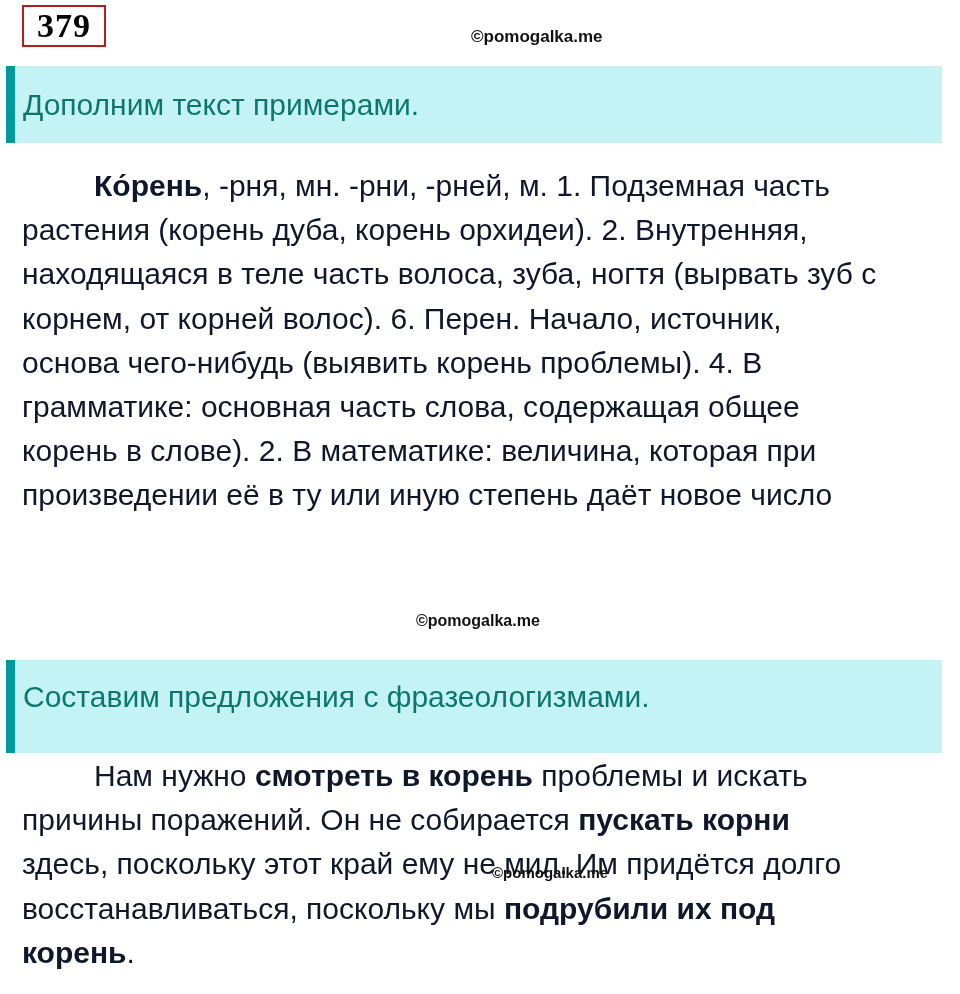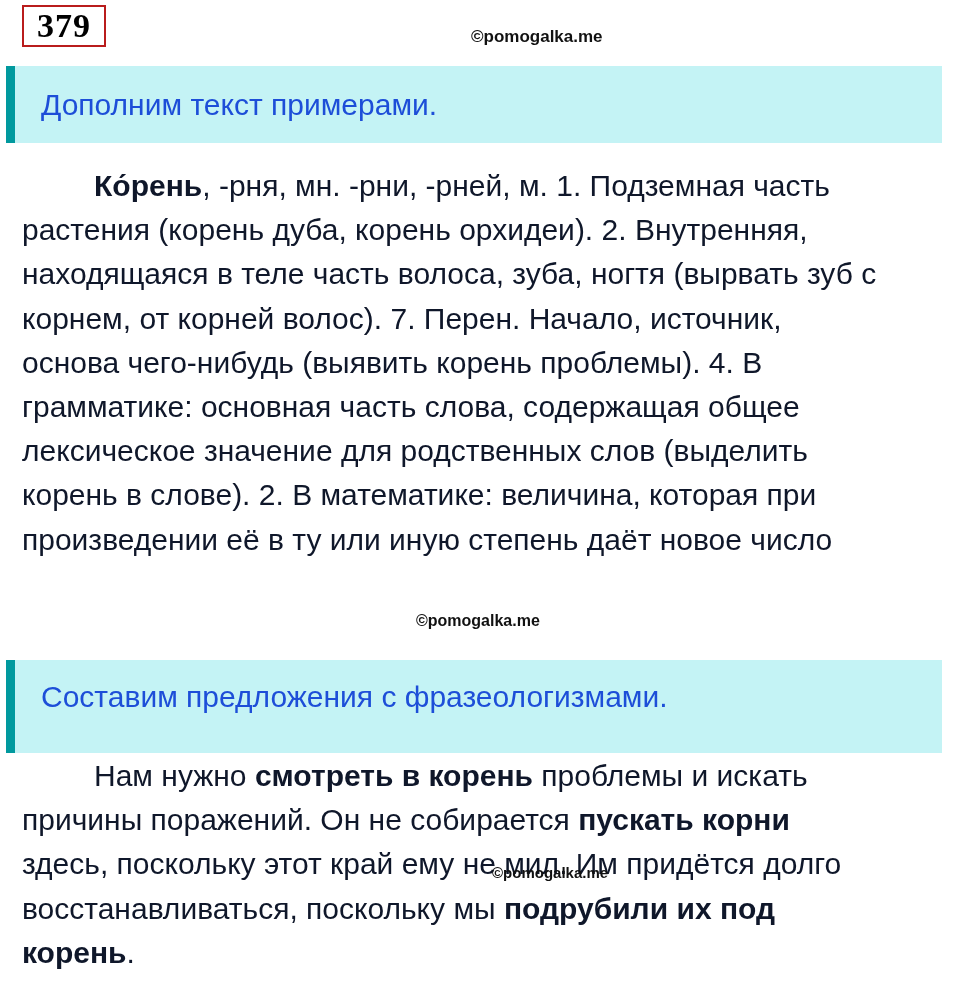--- a/index.html
+++ b/index.html
@@ -46,23 +46,23 @@
       left: 6px;
       width: 936px;
       background: #c4f3f5;
       border-left: 9px solid #00999e;
       box-sizing: border-box;
     }
     .banner-1 { top: 66px; height: 77px; }
     .banner-2 { top: 660px; height: 93px; }
     .banner-text {
       position: absolute;
-      left: 26px;
+      left: 8px;
       font-size: 30px;
-      color: #1d4ed8;
+      color: #0f766e;
       white-space: nowrap;
     }
     .banner-1 .banner-text { top: 22px; }
     .banner-2 .banner-text { top: 20px; }
 
     .paragraph {
       position: absolute;
       left: 22px;
       width: 930px;
       font-size: 30px;
@@ -88,24 +88,23 @@
 <div class="banner banner-1">
   <span class="banner-text">Дополним текст примерами.</span>
 </div>
 
 <div class="paragraph para-1">
   <span class="line indent">
     <b>Ко́рень</b><span>, -рня, мн. -рни, -рней, м. 1. Подземная часть</span>
   </span>
   <span class="line">растения (корень дуба, корень орхидеи). 2. Внутренняя,</span>
   <span class="line">находящаяся в теле часть волоса, зуба, ногтя (вырвать зуб с</span>
-  <span class="line">корнем, от корней волос). 7. Перен. Начало, источник,</span>
+  <span class="line">корнем, от корней волос). 6. Перен. Начало, источник,</span>
   <span class="line">основа чего-нибудь (выявить корень проблемы). 4. В</span>
   <span class="line">грамматике: основная часть слова, содержащая общее</span>
-  <span class="line">лексическое значение для родственных слов (выделить</span>
   <span class="line">корень в слове). 2. В математике: величина, которая при</span>
   <span class="line">произведении её в ту или иную степень даёт новое число</span>
 </div>
 
 <div class="watermark wm-mid">©pomogalka.me</div>
 
 <div class="banner banner-2">
   <span class="banner-text">Составим предложения с фразеологизмами.</span>
 </div>
 

